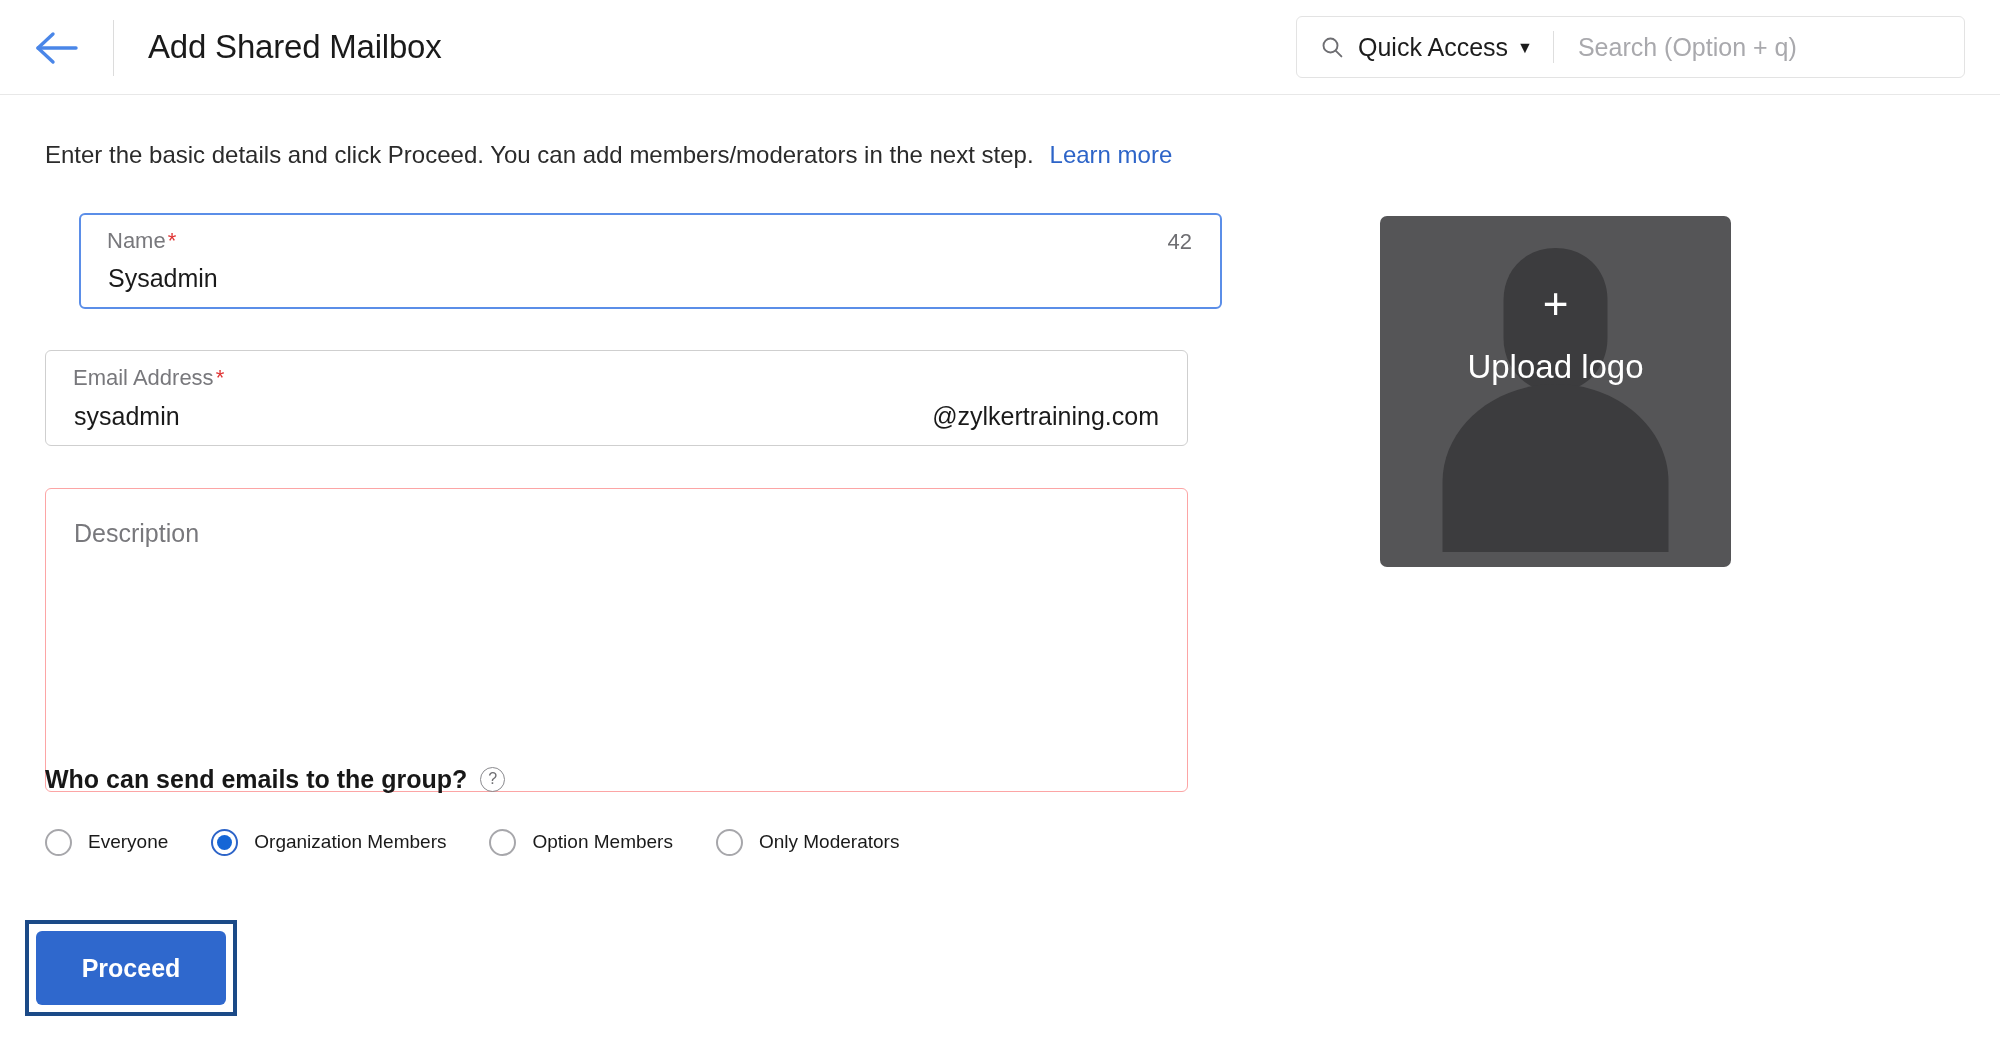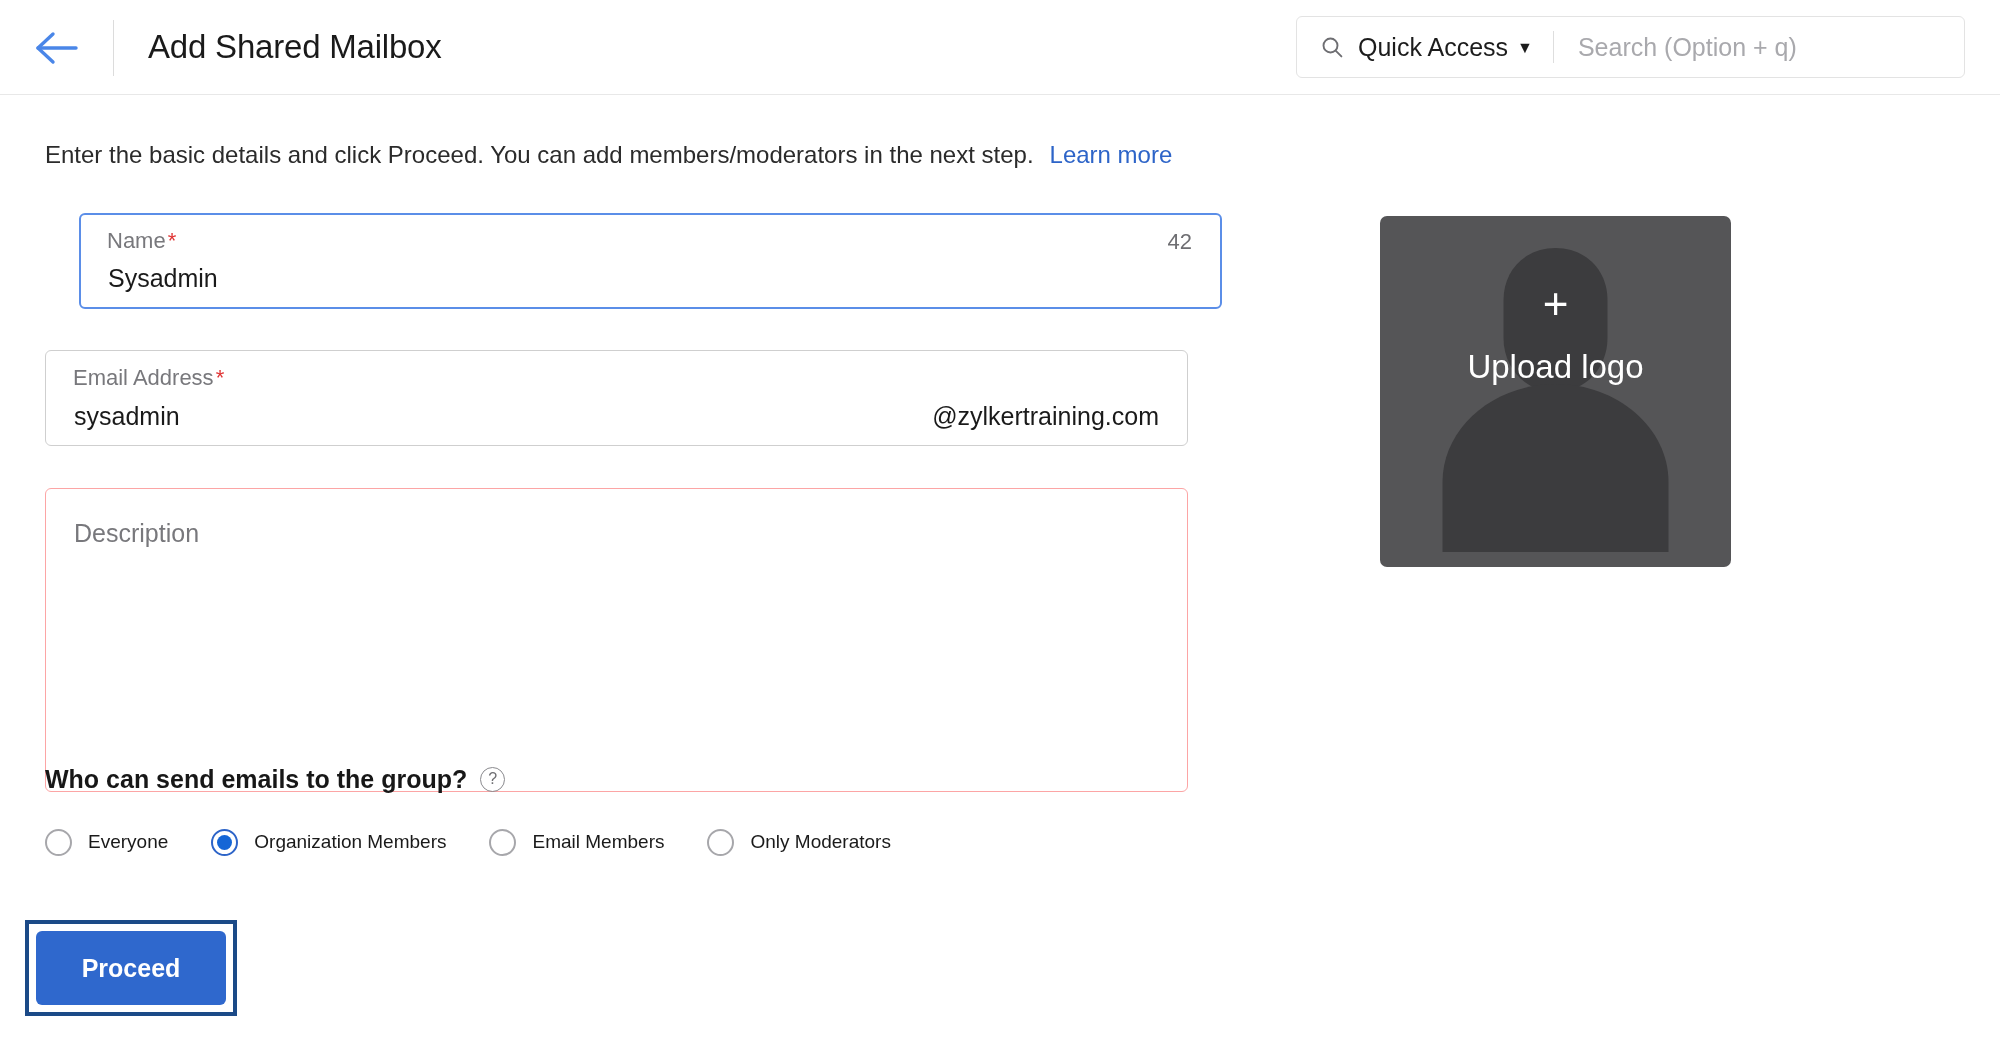--- a/index.html
+++ b/index.html
@@ -258,21 +258,21 @@
   <div class="radio-item">
     <span class="radio-circle"></span>
     <span class="radio-label">Everyone</span>
   </div>
   <div class="radio-item checked">
     <span class="radio-circle"></span>
     <span class="radio-label">Organization Members</span>
   </div>
   <div class="radio-item">
     <span class="radio-circle"></span>
-    <span class="radio-label">Email Members</span>
+    <span class="radio-label">Option Members</span>
   </div>
   <div class="radio-item">
     <span class="radio-circle"></span>
     <span class="radio-label">Only Moderators</span>
   </div>
 </div>
 
 <div class="proceed-wrap">
   <button class="proceed-button">Proceed</button>
 </div>

